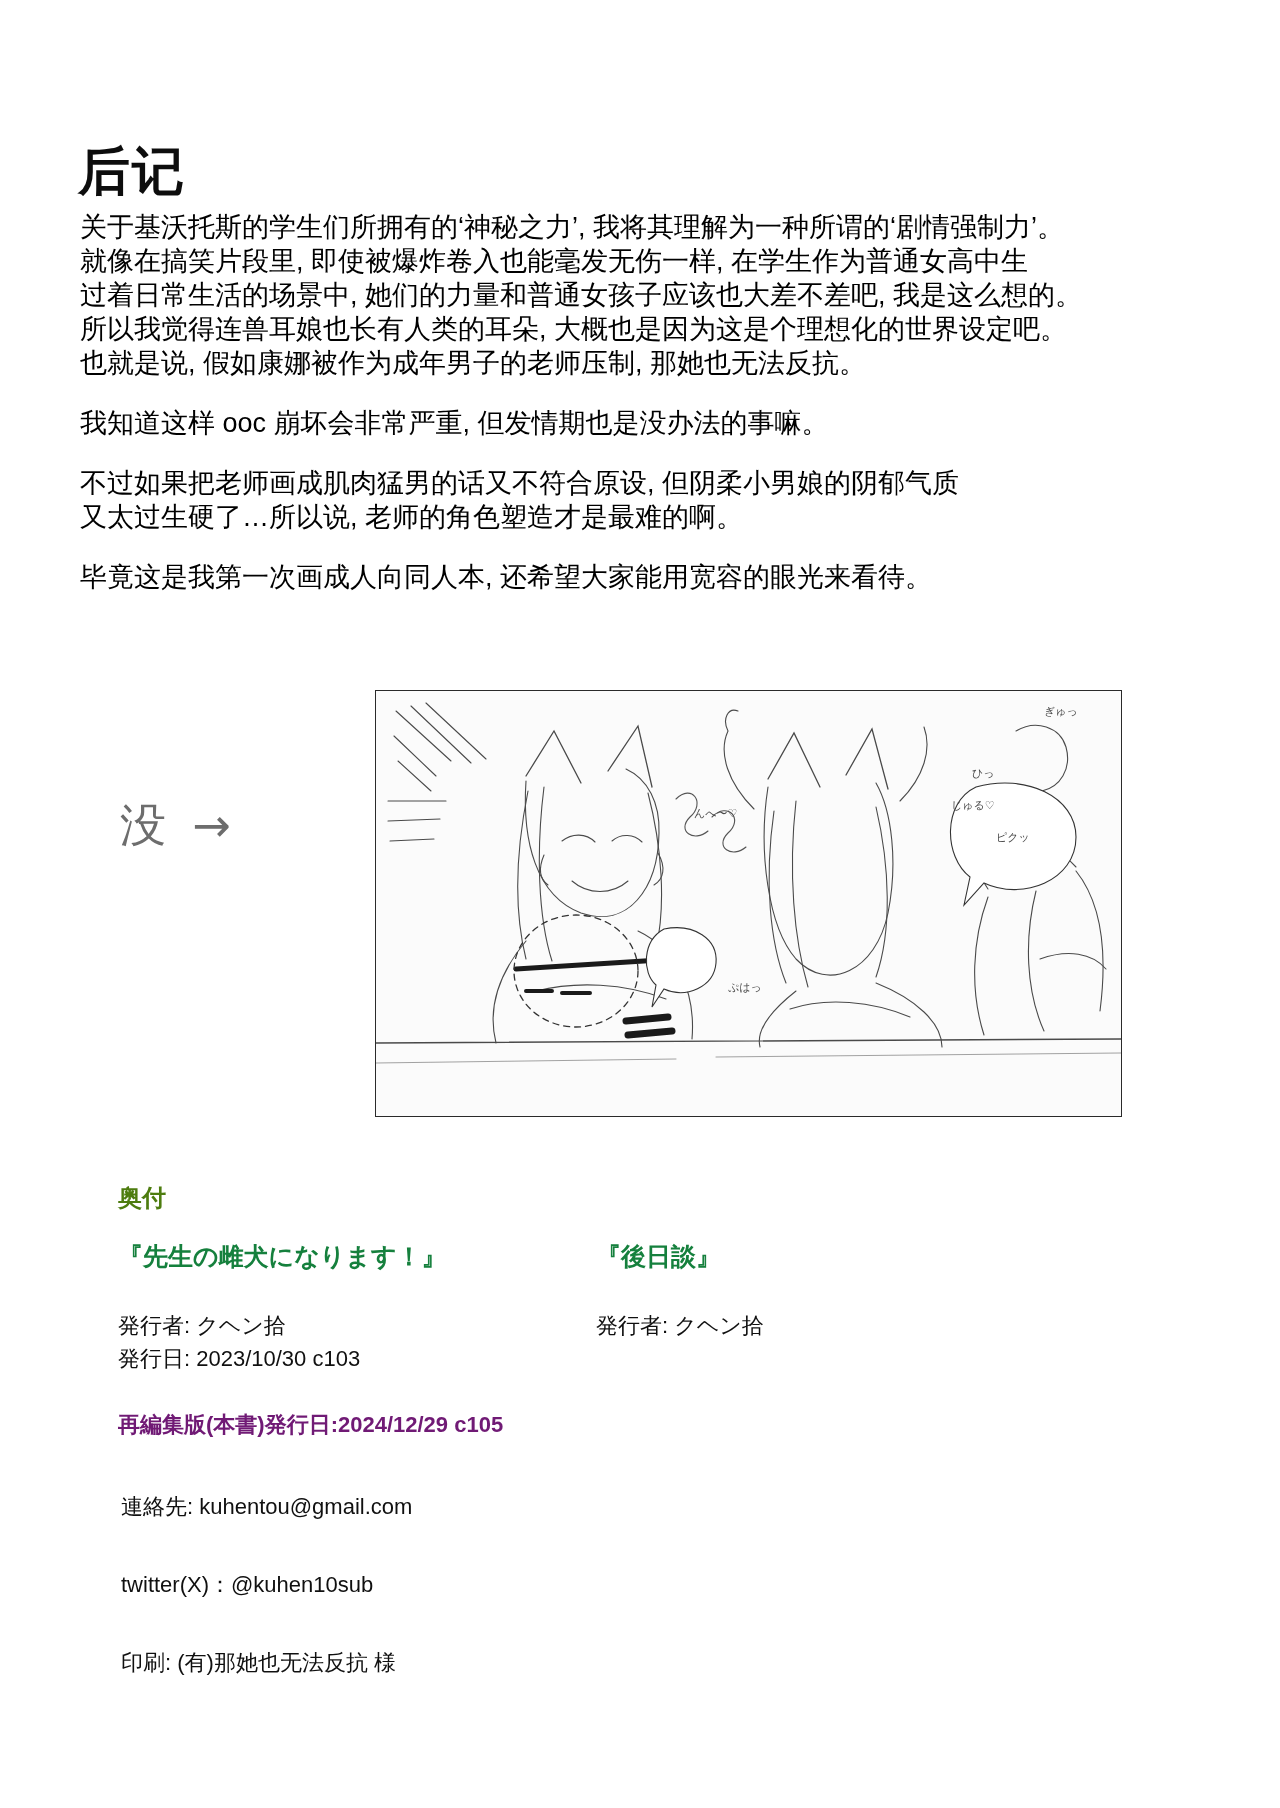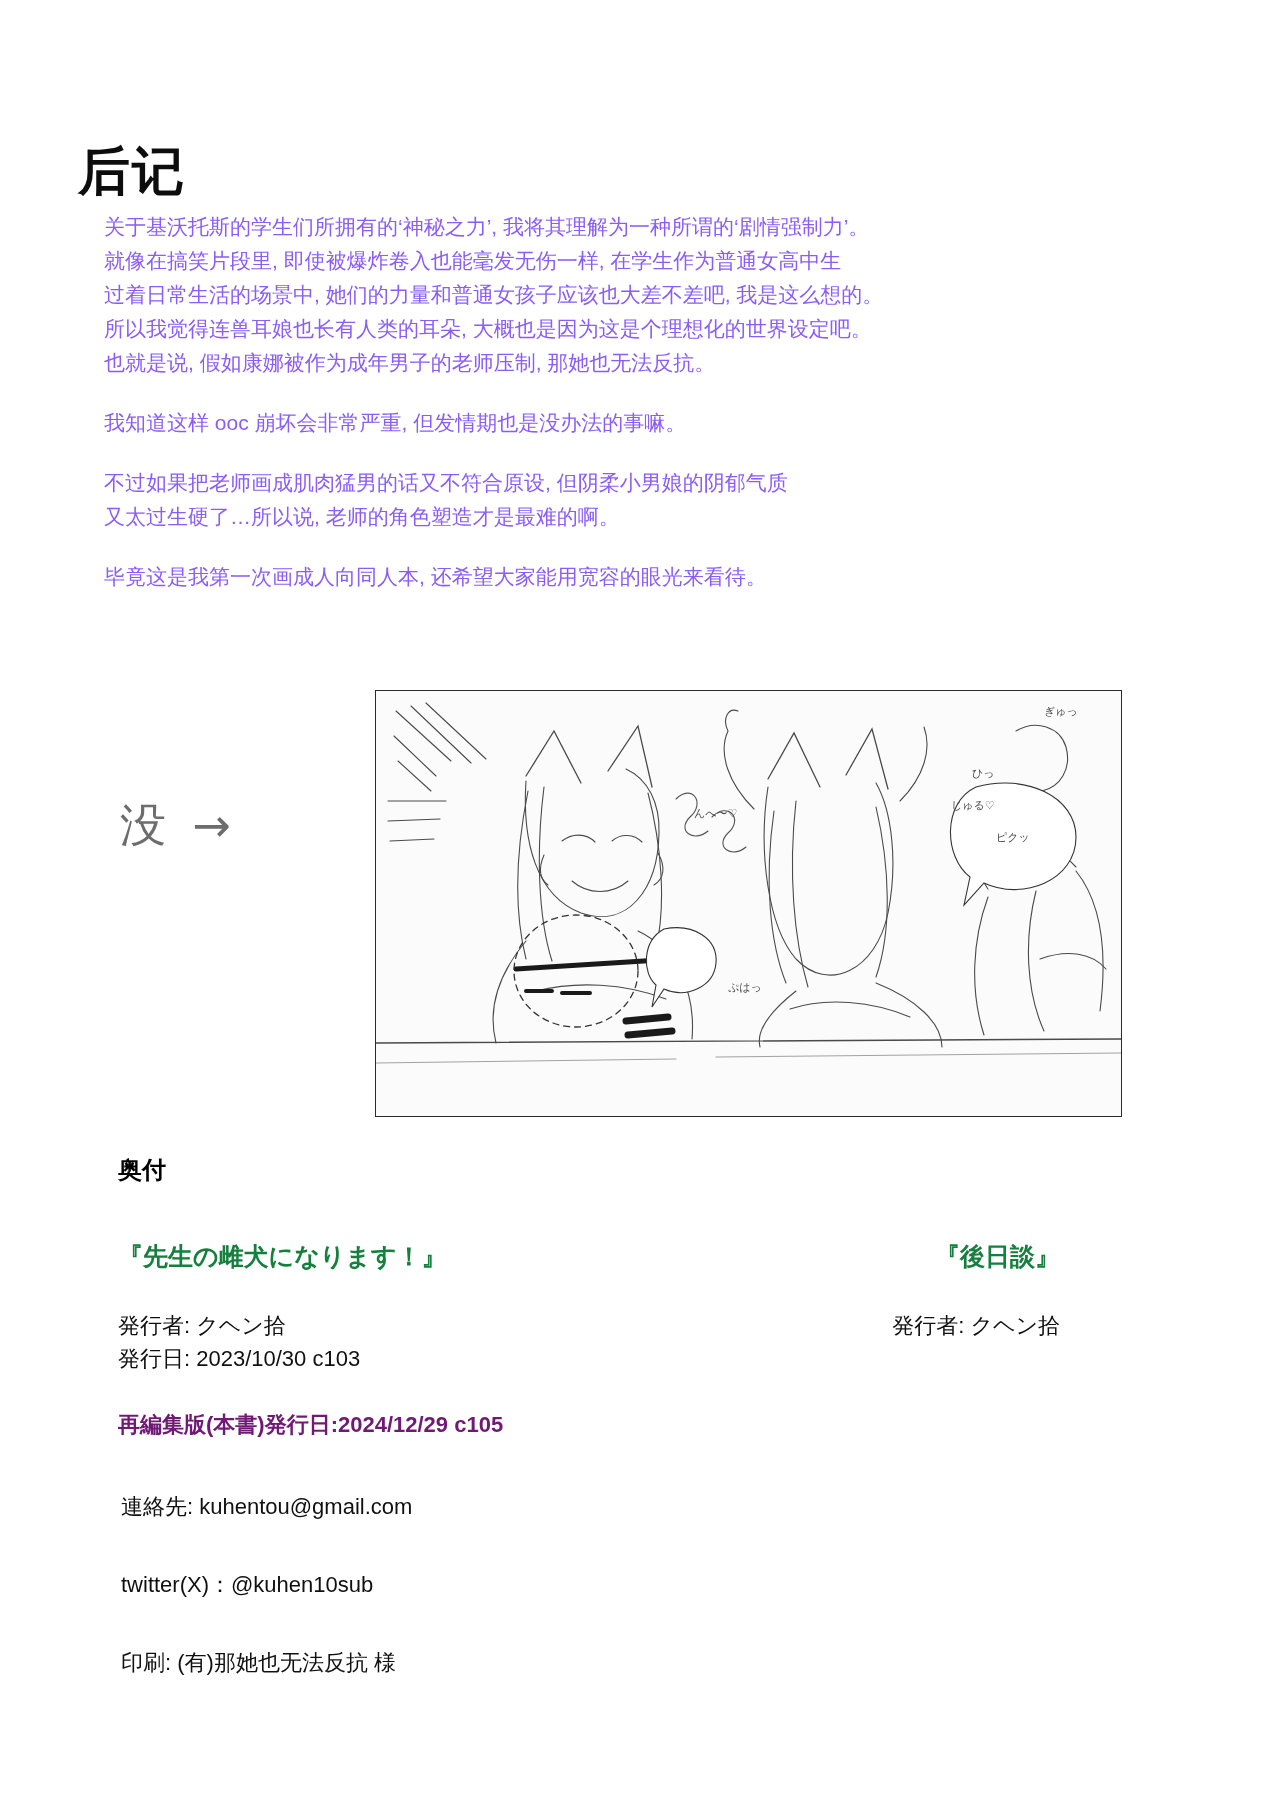--- a/index.html
+++ b/index.html
@@ -33,24 +33,23 @@
     line-height: 1.1;
     color: #0d0d0d;
   }
 
   
   .body-text {
     position: absolute;
     left: 80px;
     top: 210px;
     width: 1130px;
-    font-size: 21px;
+    font-size: 27px;
     line-height: 34px;
-    color: #8b5cf6;
-    margin-left: 24px;
+    color: #000000;
   }
   .body-text p {
     margin: 0 0 26px 0;
     white-space: pre-line;
   }
   .body-text p:last-child { margin-bottom: 0; }
 
   
   .sketch-area {
     position: absolute;
@@ -79,37 +78,36 @@
     border: 1.5px solid #2a2a2a;
     background: #fbfbfb;
     overflow: hidden;
   }
   .sketch-frame svg { display: block; width: 100%; height: 100%; }
 
   
   .colophon-title {
     position: absolute;
     left: 118px;
-    top: 1154px;
+    top: 1182px;
     font-size: 24px;
     font-weight: 600;
-    color: #000000;
+    color: #4d7c0f;
   }
   .col-left {
     position: absolute;
     left: 118px;
     top: 1240px;
     width: 430px;
   }
   .col-right {
     position: absolute;
-    left: 630px;
+    left: 596px;
     top: 1240px;
     width: 430px;
-    text-align: right;
   }
   .work-title {
     font-size: 25px;
     font-weight: bold;
     margin: 0 0 36px 0;
     color: #15803d;
     white-space: nowrap;
   }
   .meta-line {
     font-size: 22px;

